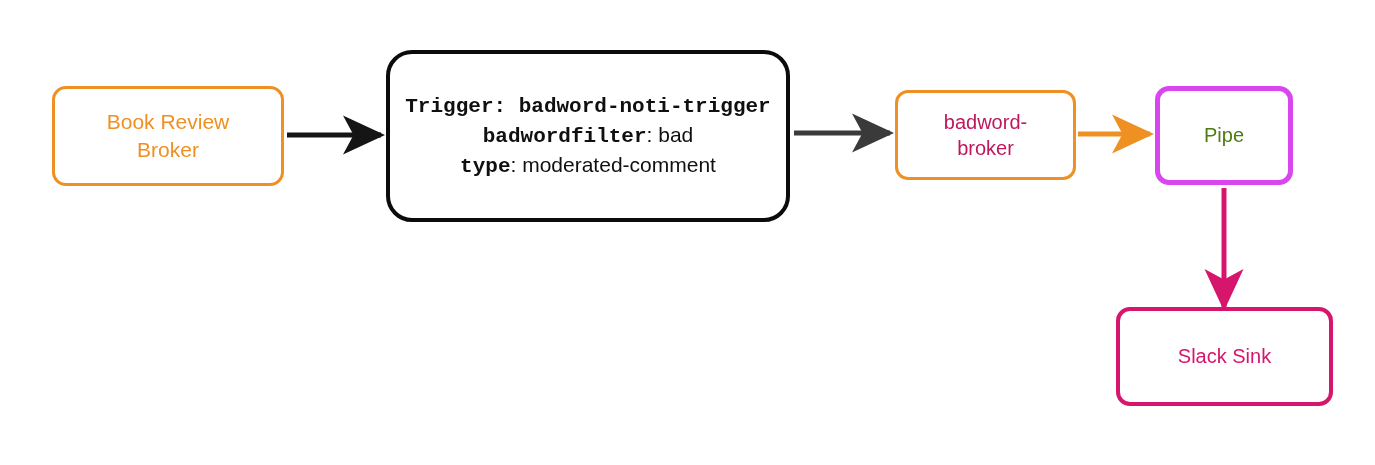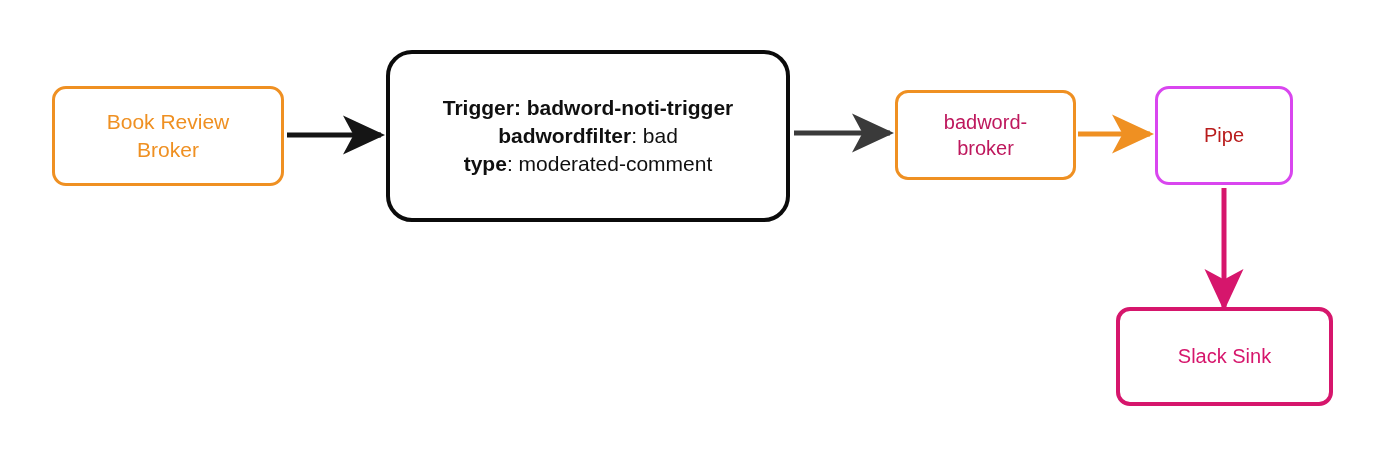--- a/index.html
+++ b/index.html
@@ -60,43 +60,44 @@
     border-radius: 26px;
     color: #101010;
     font-size: 21px;
     flex-direction: column;
   }
   #node-trigger .line {
     white-space: nowrap;
   }
   #node-trigger b {
     font-weight: bold;
+    font-family: Liberation Mono, monospace;
   }
 
   
   #node-badword-broker {
     left: 895px;
     top: 90px;
     width: 181px;
     height: 90px;
     border: 3px solid #ef9022;
     border-radius: 13px;
     color: #be185d;
     font-size: 20px;
   }
 
   
   #node-pipe {
     left: 1155px;
     top: 86px;
     width: 138px;
     height: 99px;
-    border: 3px solid #d946ef;
+    border: 5px solid #d946ef;
     border-radius: 14px;
-    color: #b91c1c;
+    color: #4d7c0f;
     font-size: 20px;
   }
 
   
   #node-slack-sink {
     left: 1116px;
     top: 307px;
     width: 217px;
     height: 99px;
     border: 4px solid #d6166c;

